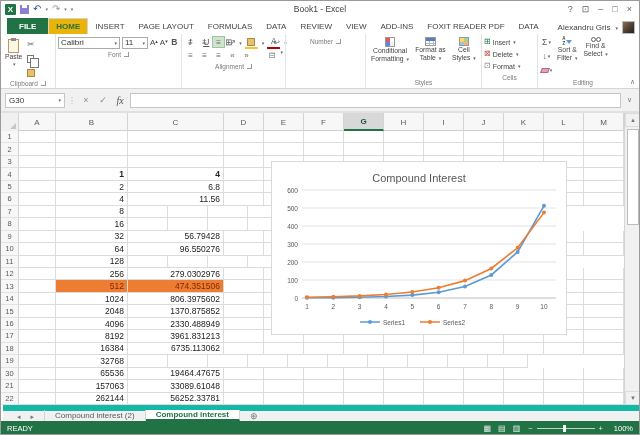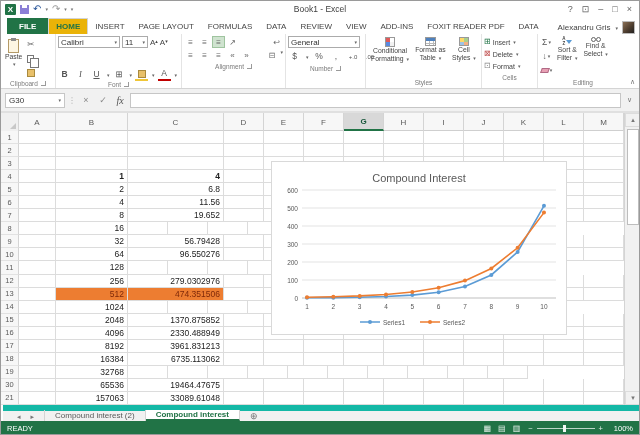--- a/index.html
+++ b/index.html
@@ -182,21 +182,21 @@
             </span>
         </div>
       </div>
       <div class="rlabel">
           <span>Clipboard</span>
           <span class="launcher"></span>
         </div>
     </div>
 
     <div class="rgroup" style="width:126px">
-      <div style="display:flex;flex-direction:column;gap:20px;width:100%;">
+      <div style="display:flex;flex-direction:row;gap:0;width:100%;">
         <div style="display:flex;gap:2px;align-items:center;">
           <div class="combo" style="width:62px">
               <span>Calibri</span>
               <span class="dd">▾</span>
             </div>
           <div class="combo" style="width:26px">
               <span>11</span>
               <span class="dd">▾</span>
             </div>
           <span class="grow-wrap">
@@ -250,34 +250,20 @@
           <span class="dd">▾</span>
         </div>
       </div>
       <div class="rlabel">
           <span>Alignment</span>
           <span class="launcher"></span>
         </div>
     </div>
 
     <div class="rgroup" style="width:80px">
-      <div style="display:flex;flex-direction:column;gap:2px;width:100%;">
-        <div class="combo" style="width:72px">
-            <span>General</span>
-            <span class="dd">▾</span>
-          </div>
-        <div style="display:flex;gap:4px;align-items:center;font-size:8px;color:#555;">
-          <span class="sbtn">$</span>
-          <span class="dd">▾</span>
-          <span class="sbtn">%</span>
-          <span class="sbtn">,</span>
-          <span class="sbtn" style="font-size:6px">+.0</span>
-          <span class="sbtn" style="font-size:6px">.00</span>
-        </div>
-      </div>
       <div class="rlabel">
           <span>Number</span>
           <span class="launcher"></span>
         </div>
     </div>
 
     <div class="rgroup" style="width:116px">
       <div class="rbody" style="justify-content:space-around;width:100%;">
         <div class="bigbtn">
           <span class="cf-ic">
@@ -500,21 +486,20 @@
         <div class="cell" style="width: 40px;"></div>
         <div class="cell" style="width: 40px;"></div>
         <div class="cell" style="width: 40px;"></div>
         <div class="cell" style="width: 40px;"></div>
         <div class="cell" style="width: 40px;"></div>
       </div>
       <div class="row">
         <div class="rh">7</div>
         <div class="cell" style="width: 37px;"></div>
         <div class="cell" style="width: 72px;">8</div>
-        <div class="cell" style="width: 96px;">19.652</div>
         <div class="cell" style="width: 40px;"></div>
         <div class="cell" style="width: 40px;"></div>
         <div class="cell" style="width: 40px;"></div>
         <div class="cell" style="width: 40px;"></div>
         <div class="cell" style="width: 40px;"></div>
         <div class="cell" style="width: 40px;"></div>
         <div class="cell" style="width: 40px;"></div>
         <div class="cell" style="width: 40px;"></div>
         <div class="cell" style="width: 40px;"></div>
         <div class="cell" style="width: 40px;"></div>
@@ -610,20 +595,21 @@
         <div class="cell" style="width: 40px;"></div>
         <div class="cell" style="width: 40px;"></div>
         <div class="cell" style="width: 40px;"></div>
         <div class="cell" style="width: 40px;"></div>
         <div class="cell" style="width: 40px;"></div>
       </div>
       <div class="row">
         <div class="rh">14</div>
         <div class="cell" style="width: 37px;"></div>
         <div class="cell" style="width: 72px;">1024</div>
+        <div class="cell" style="width: 96px;">806.3975602</div>
         <div class="cell" style="width: 40px;"></div>
         <div class="cell" style="width: 40px;"></div>
         <div class="cell" style="width: 40px;"></div>
         <div class="cell" style="width: 40px;"></div>
         <div class="cell" style="width: 40px;"></div>
         <div class="cell" style="width: 40px;"></div>
         <div class="cell" style="width: 40px;"></div>
         <div class="cell" style="width: 40px;"></div>
         <div class="cell" style="width: 40px;"></div>
         <div class="cell" style="width: 40px;"></div>
@@ -721,20 +707,36 @@
         <div class="cell" style="width: 40px;"></div>
         <div class="cell" style="width: 40px;"></div>
         <div class="cell" style="width: 40px;"></div>
         <div class="cell" style="width: 40px;"></div>
       </div>
       <div class="row">
         <div class="rh">21</div>
         <div class="cell" style="width: 37px;"></div>
         <div class="cell" style="width: 72px;">157063</div>
         <div class="cell" style="width: 96px;">33089.61048</div>
+        <div class="cell" style="width: 40px;"></div>
+        <div class="cell" style="width: 40px;"></div>
+        <div class="cell" style="width: 40px;"></div>
+        <div class="cell" style="width: 40px;"></div>
+        <div class="cell" style="width: 40px;"></div>
+        <div class="cell" style="width: 40px;"></div>
+        <div class="cell" style="width: 40px;"></div>
+        <div class="cell" style="width: 40px;"></div>
+        <div class="cell" style="width: 40px;"></div>
+        <div class="cell" style="width: 40px;"></div>
+      </div>
+      <div class="row">
+        <div class="rh">22</div>
+        <div class="cell" style="width: 37px;"></div>
+        <div class="cell" style="width: 72px;">262144</div>
+        <div class="cell" style="width: 96px;">56252.33781</div>
         <div class="cell" style="width: 40px;"></div>
         <div class="cell" style="width: 40px;"></div>
         <div class="cell" style="width: 40px;"></div>
         <div class="cell" style="width: 40px;"></div>
         <div class="cell" style="width: 40px;"></div>
         <div class="cell" style="width: 40px;"></div>
         <div class="cell" style="width: 40px;"></div>
         <div class="cell" style="width: 40px;"></div>
         <div class="cell" style="width: 40px;"></div>
         <div class="cell" style="width: 40px;"></div>

